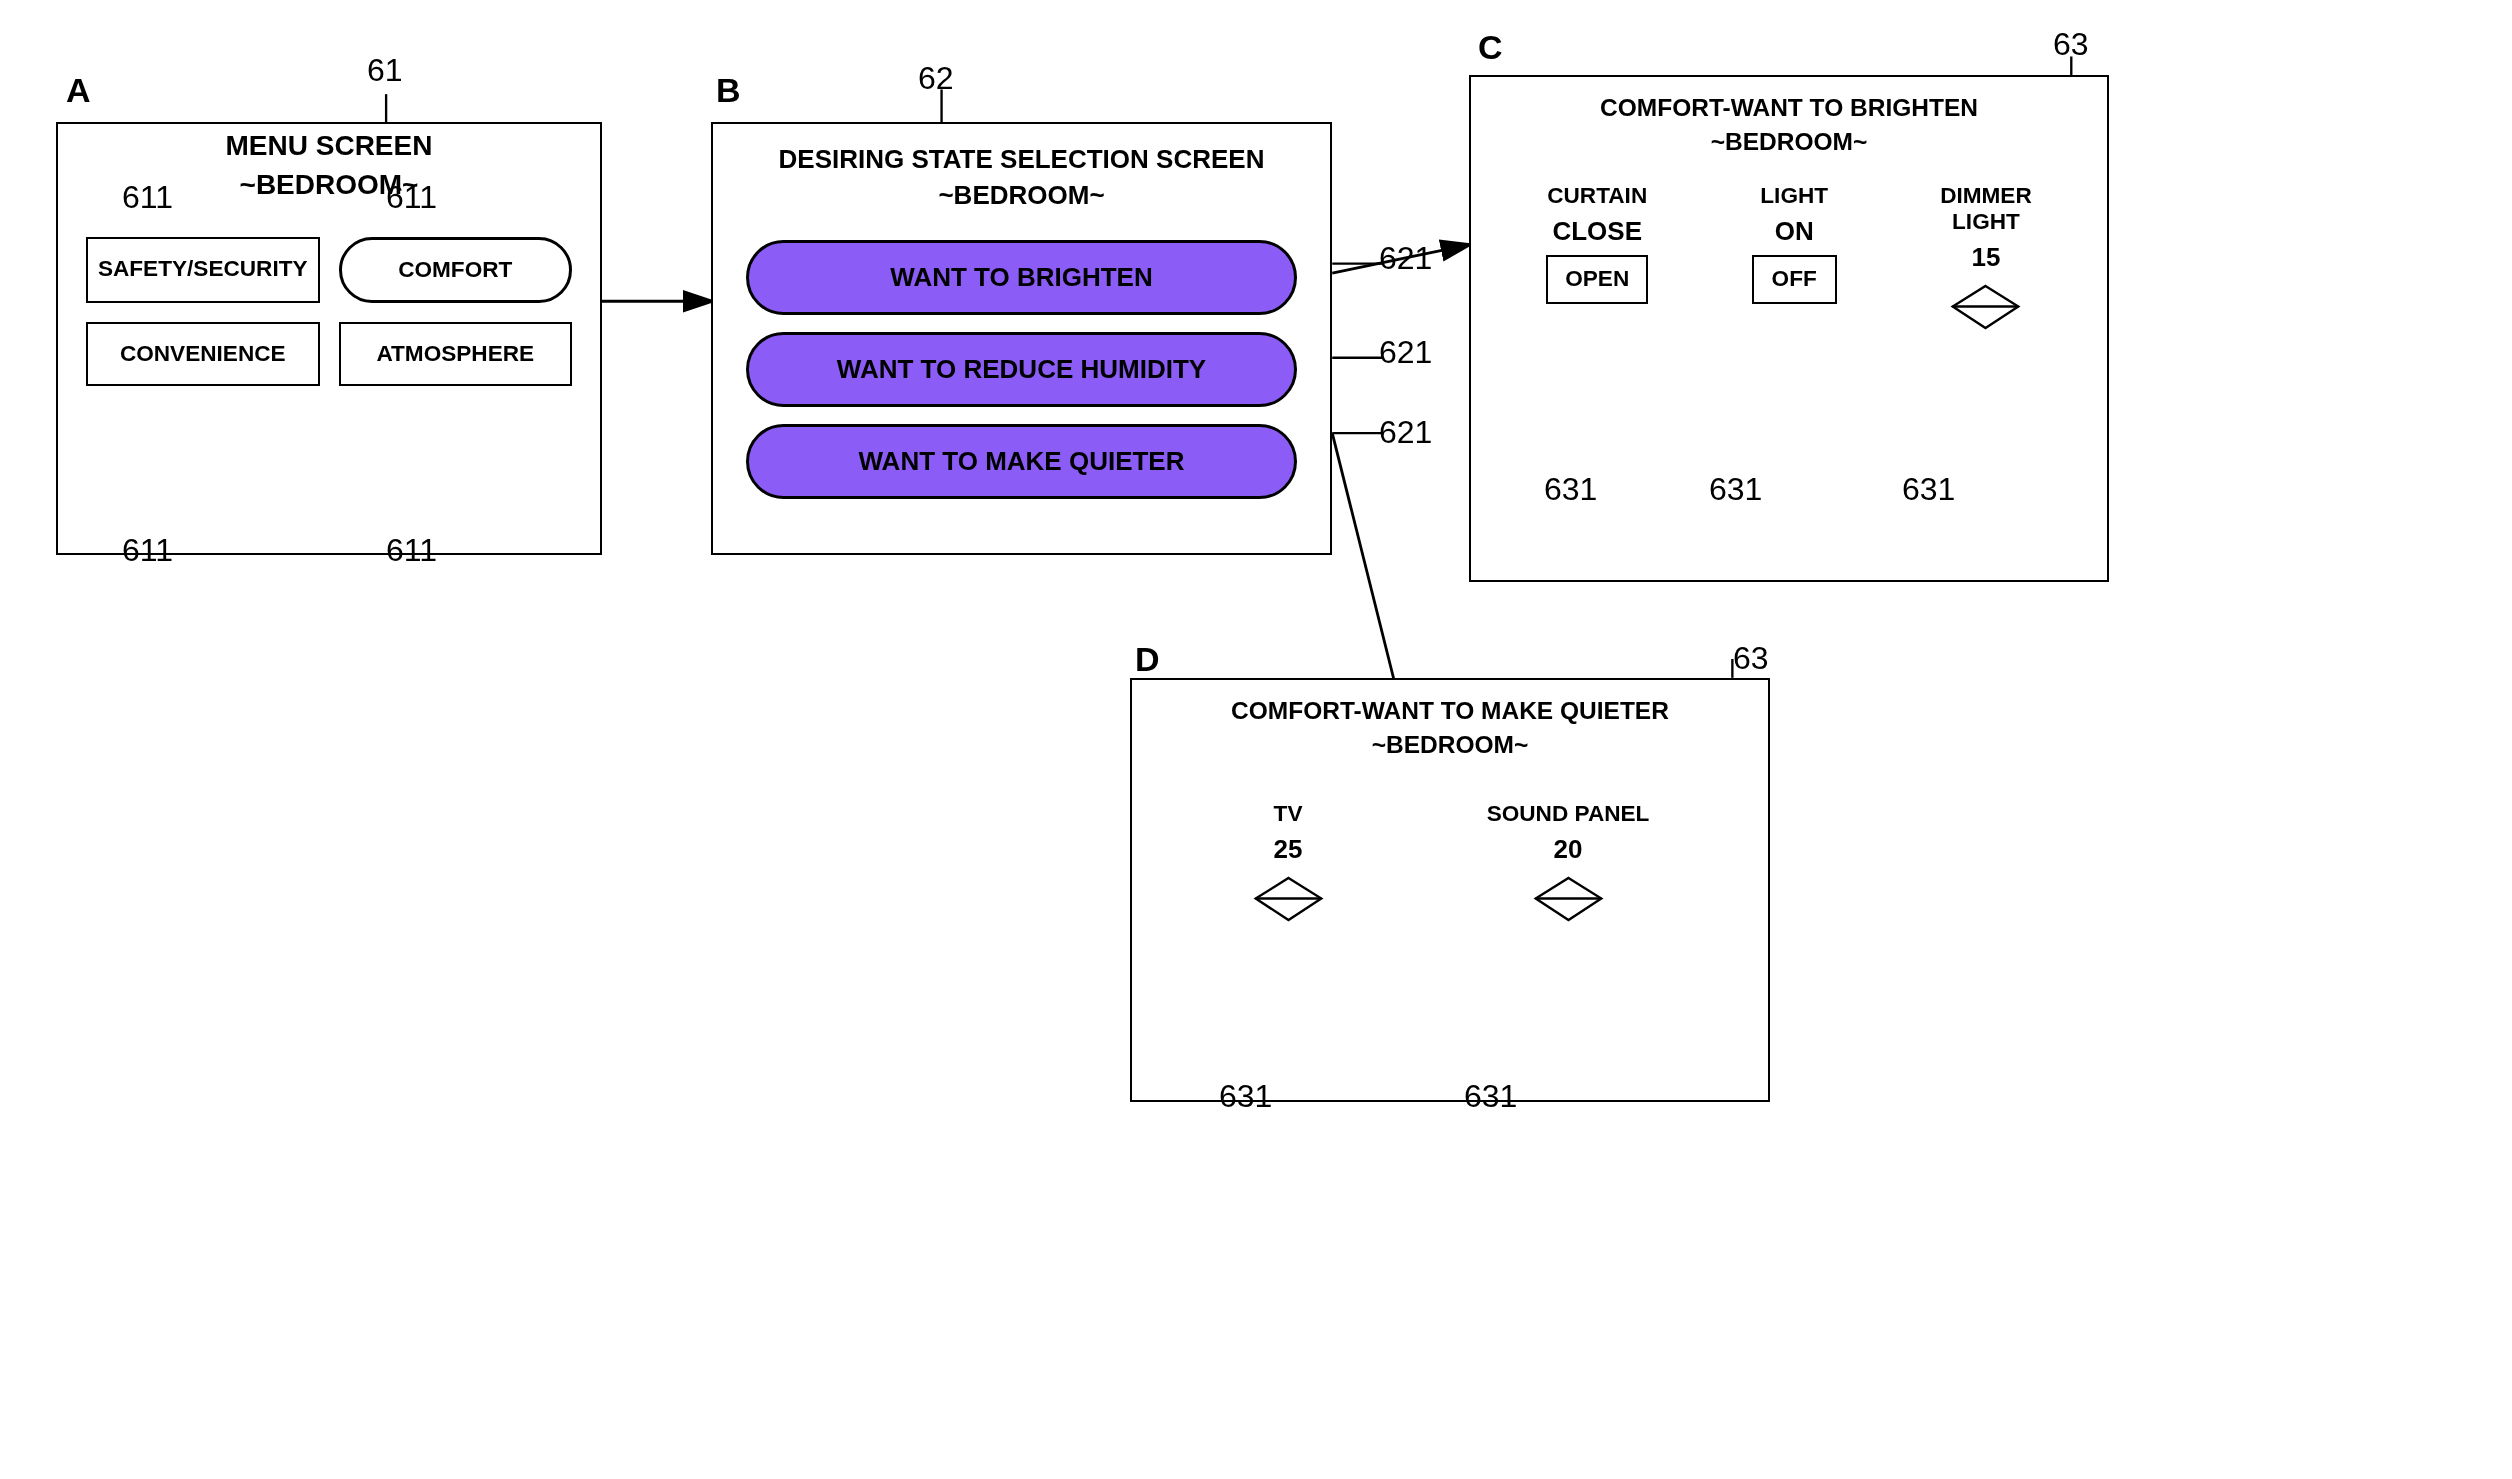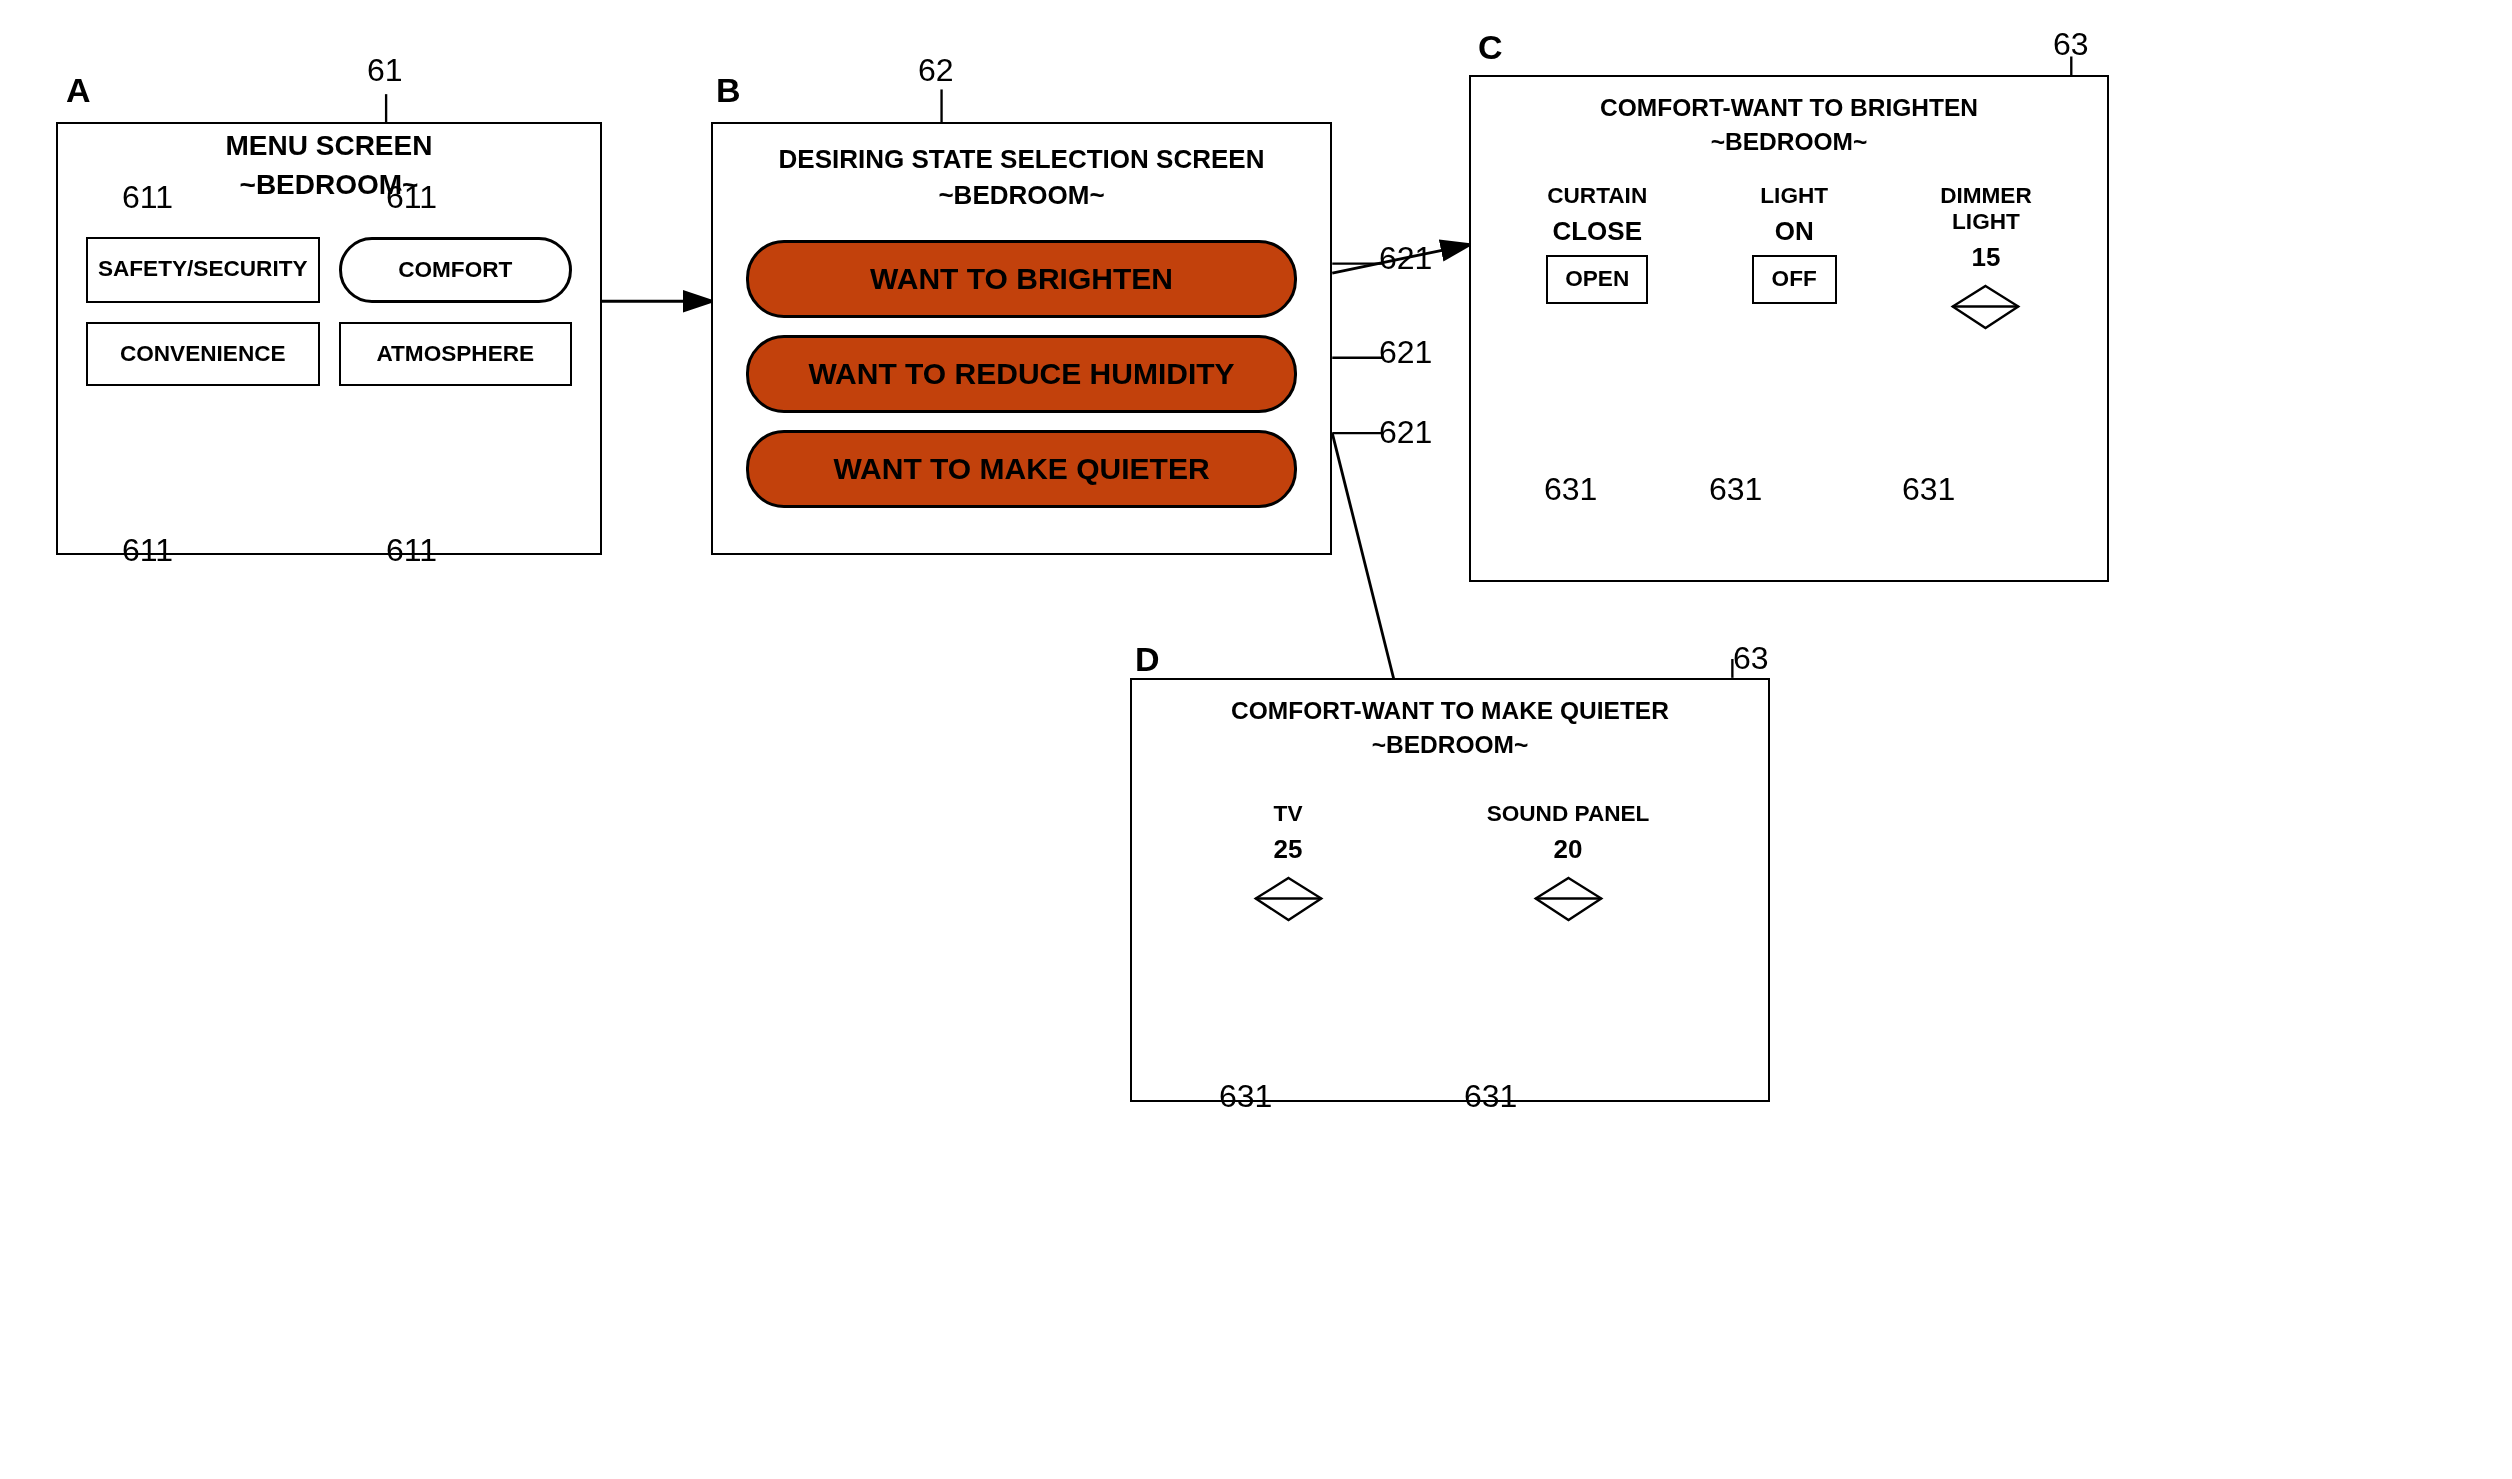--- a/index.html
+++ b/index.html
@@ -85,22 +85,22 @@
     .desire-buttons {
       display: flex;
       flex-direction: column;
       gap: 17px;
       padding: 19px 33px;
       margin-top: 7.5px;
     }
     .desire-btn {
       border: 3.8px solid #000;
       border-radius: 38px;
-      background: #c2410c;
-      font-size: 30px;
+      background: #8b5cf6;
+      font-size: 26px;
       font-weight: bold;
       padding: 19px 14px;
       text-align: center;
       cursor: pointer;
     }
     
     .panel-c {
       left: 1469px;
       top: 75px;
       width: 640px;
@@ -234,21 +234,21 @@
     </div>
   </div>
 
   <span class="ref-num" style="left:122px; top:179px;">611</span>
   <span class="ref-num" style="left:386px; top:179px;">611</span>
   <span class="ref-num" style="left:122px; top:532px;">611</span>
   <span class="ref-num" style="left:386px; top:532px;">611</span>
 
   <span class="panel-label" style="left:716px; top:71px;">B</span>
 
-  <span class="ref-num" style="left:918px; top:52px;">62</span>
+  <span class="ref-num" style="left:918px; top:60px;">62</span>
 
   <div class="panel panel-b">
     <div class="panel-b-title">
       <div>DESIRING STATE SELECTION SCREEN</div>
       <div>~BEDROOM~</div>
     </div>
     <div class="desire-buttons">
       <div class="desire-btn">WANT TO BRIGHTEN</div>
       <div class="desire-btn">WANT TO REDUCE HUMIDITY</div>
       <div class="desire-btn">WANT TO MAKE QUIETER</div>

